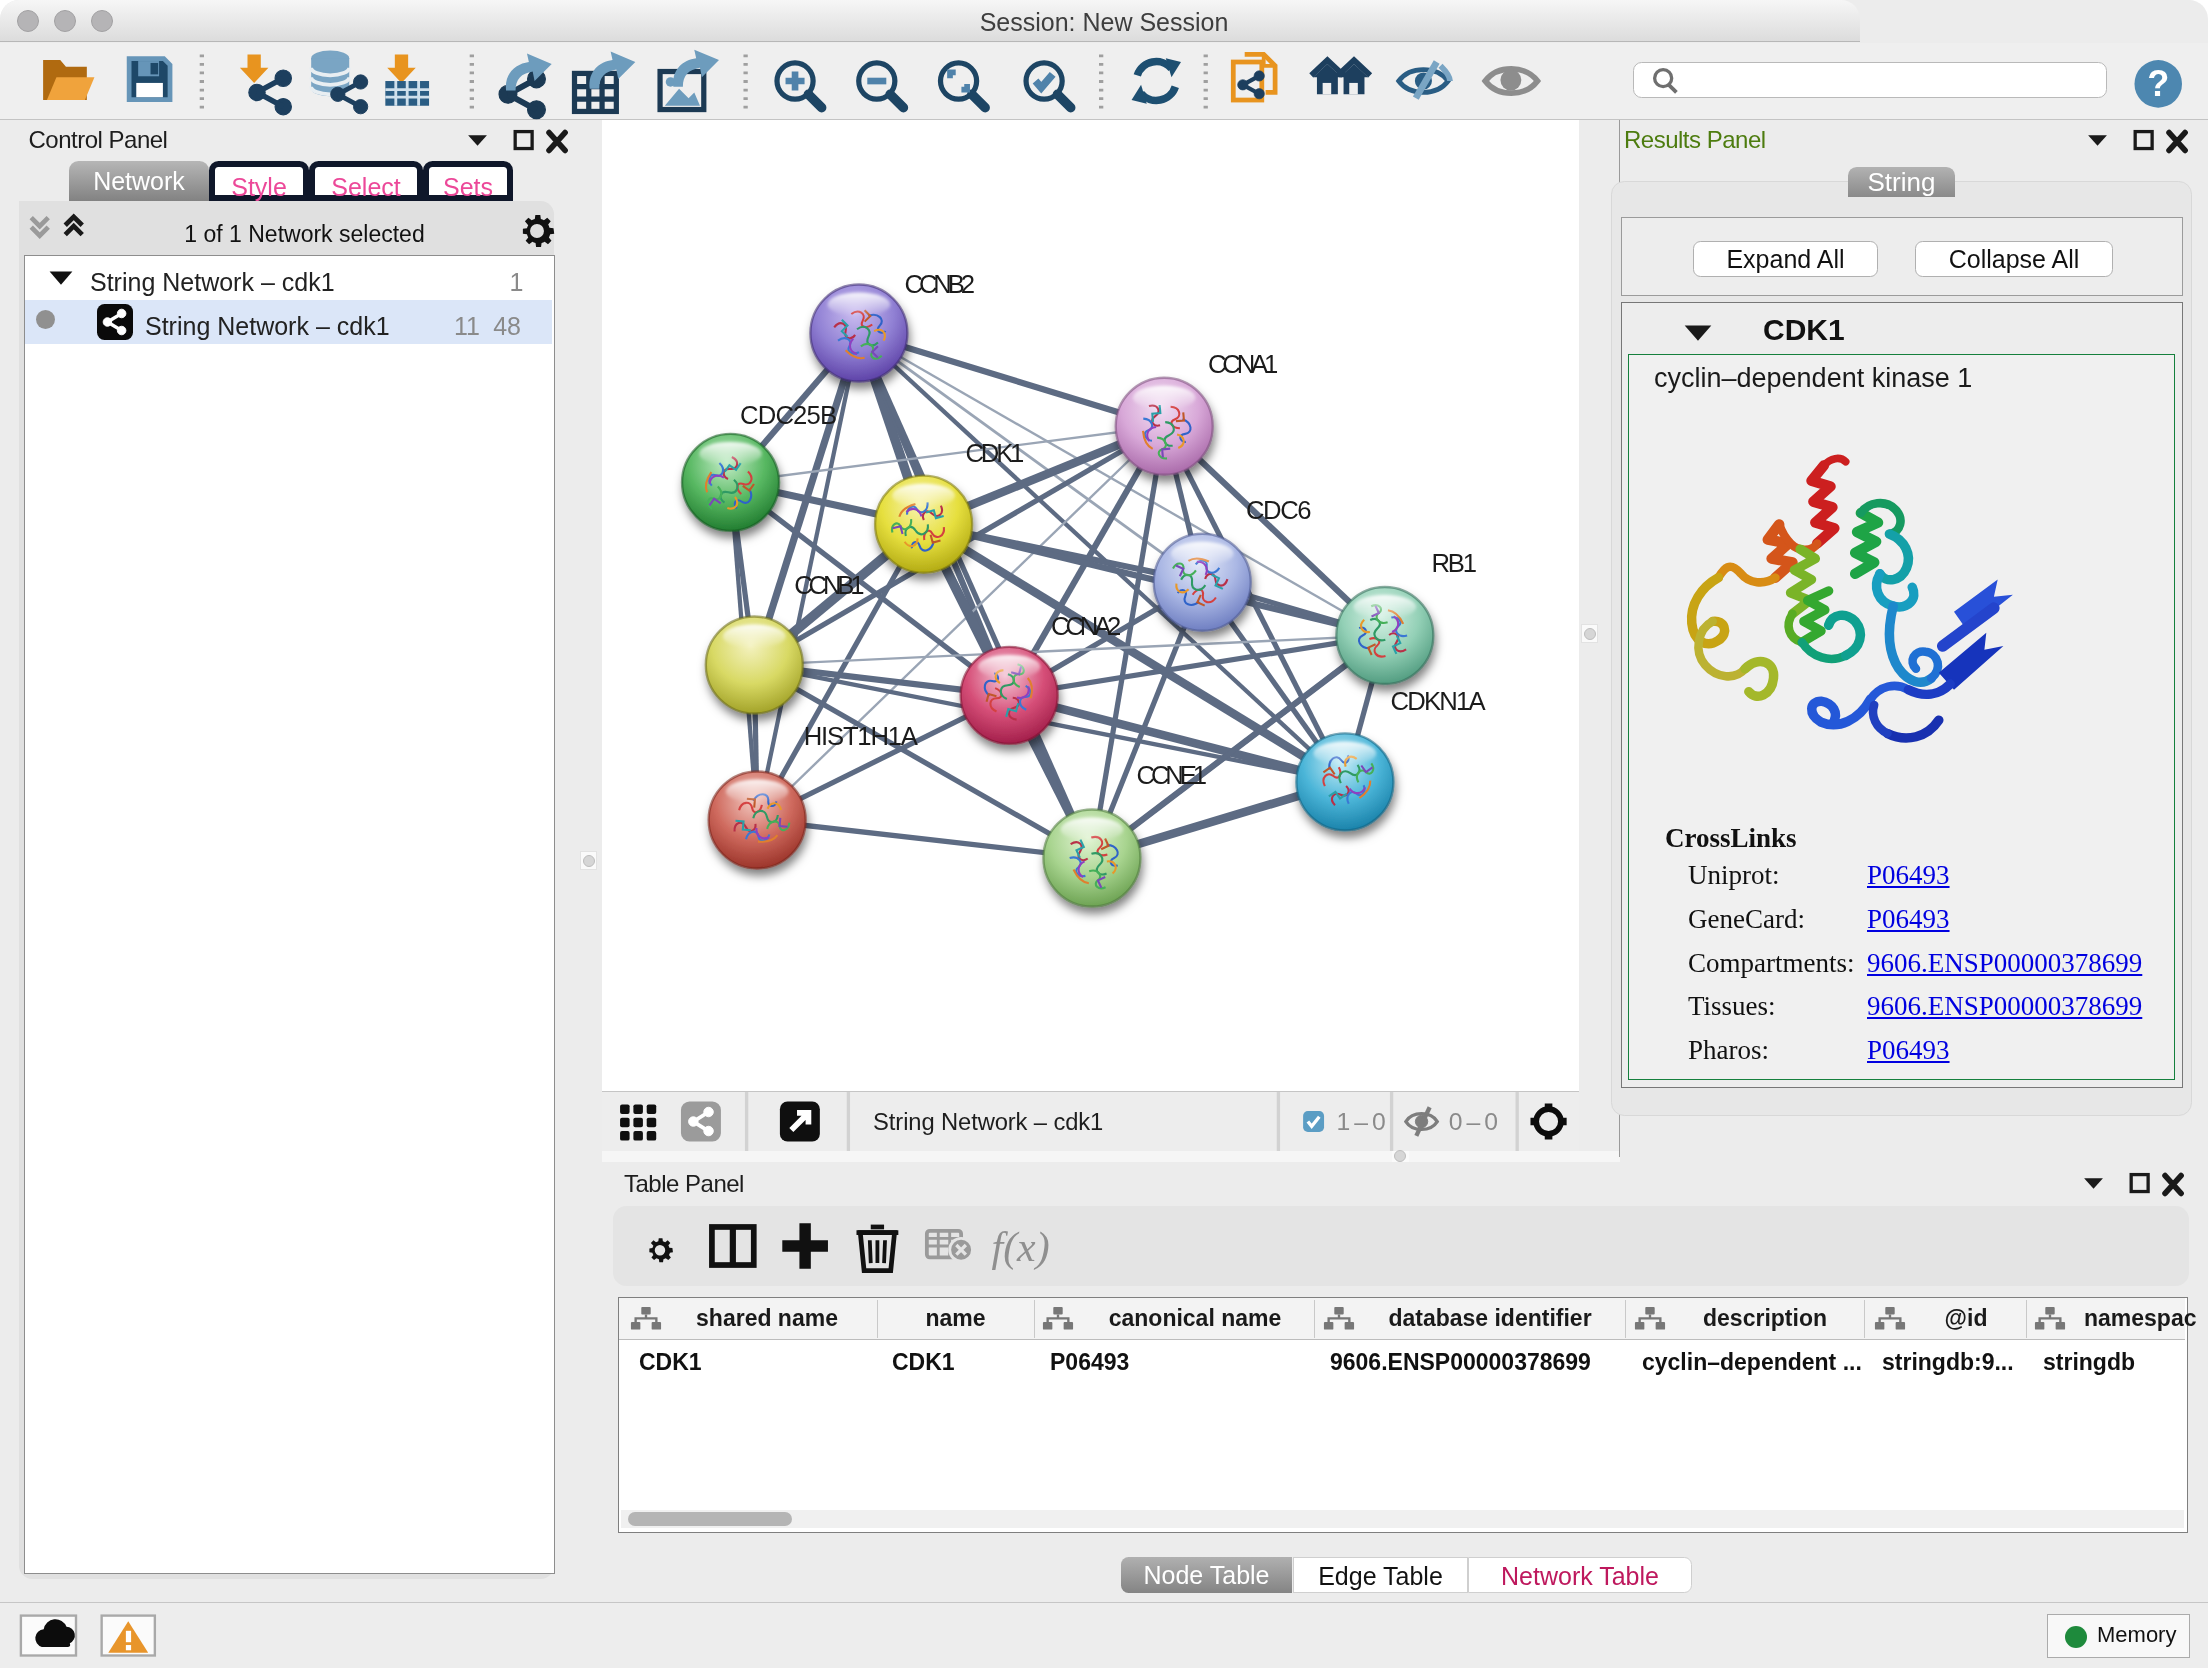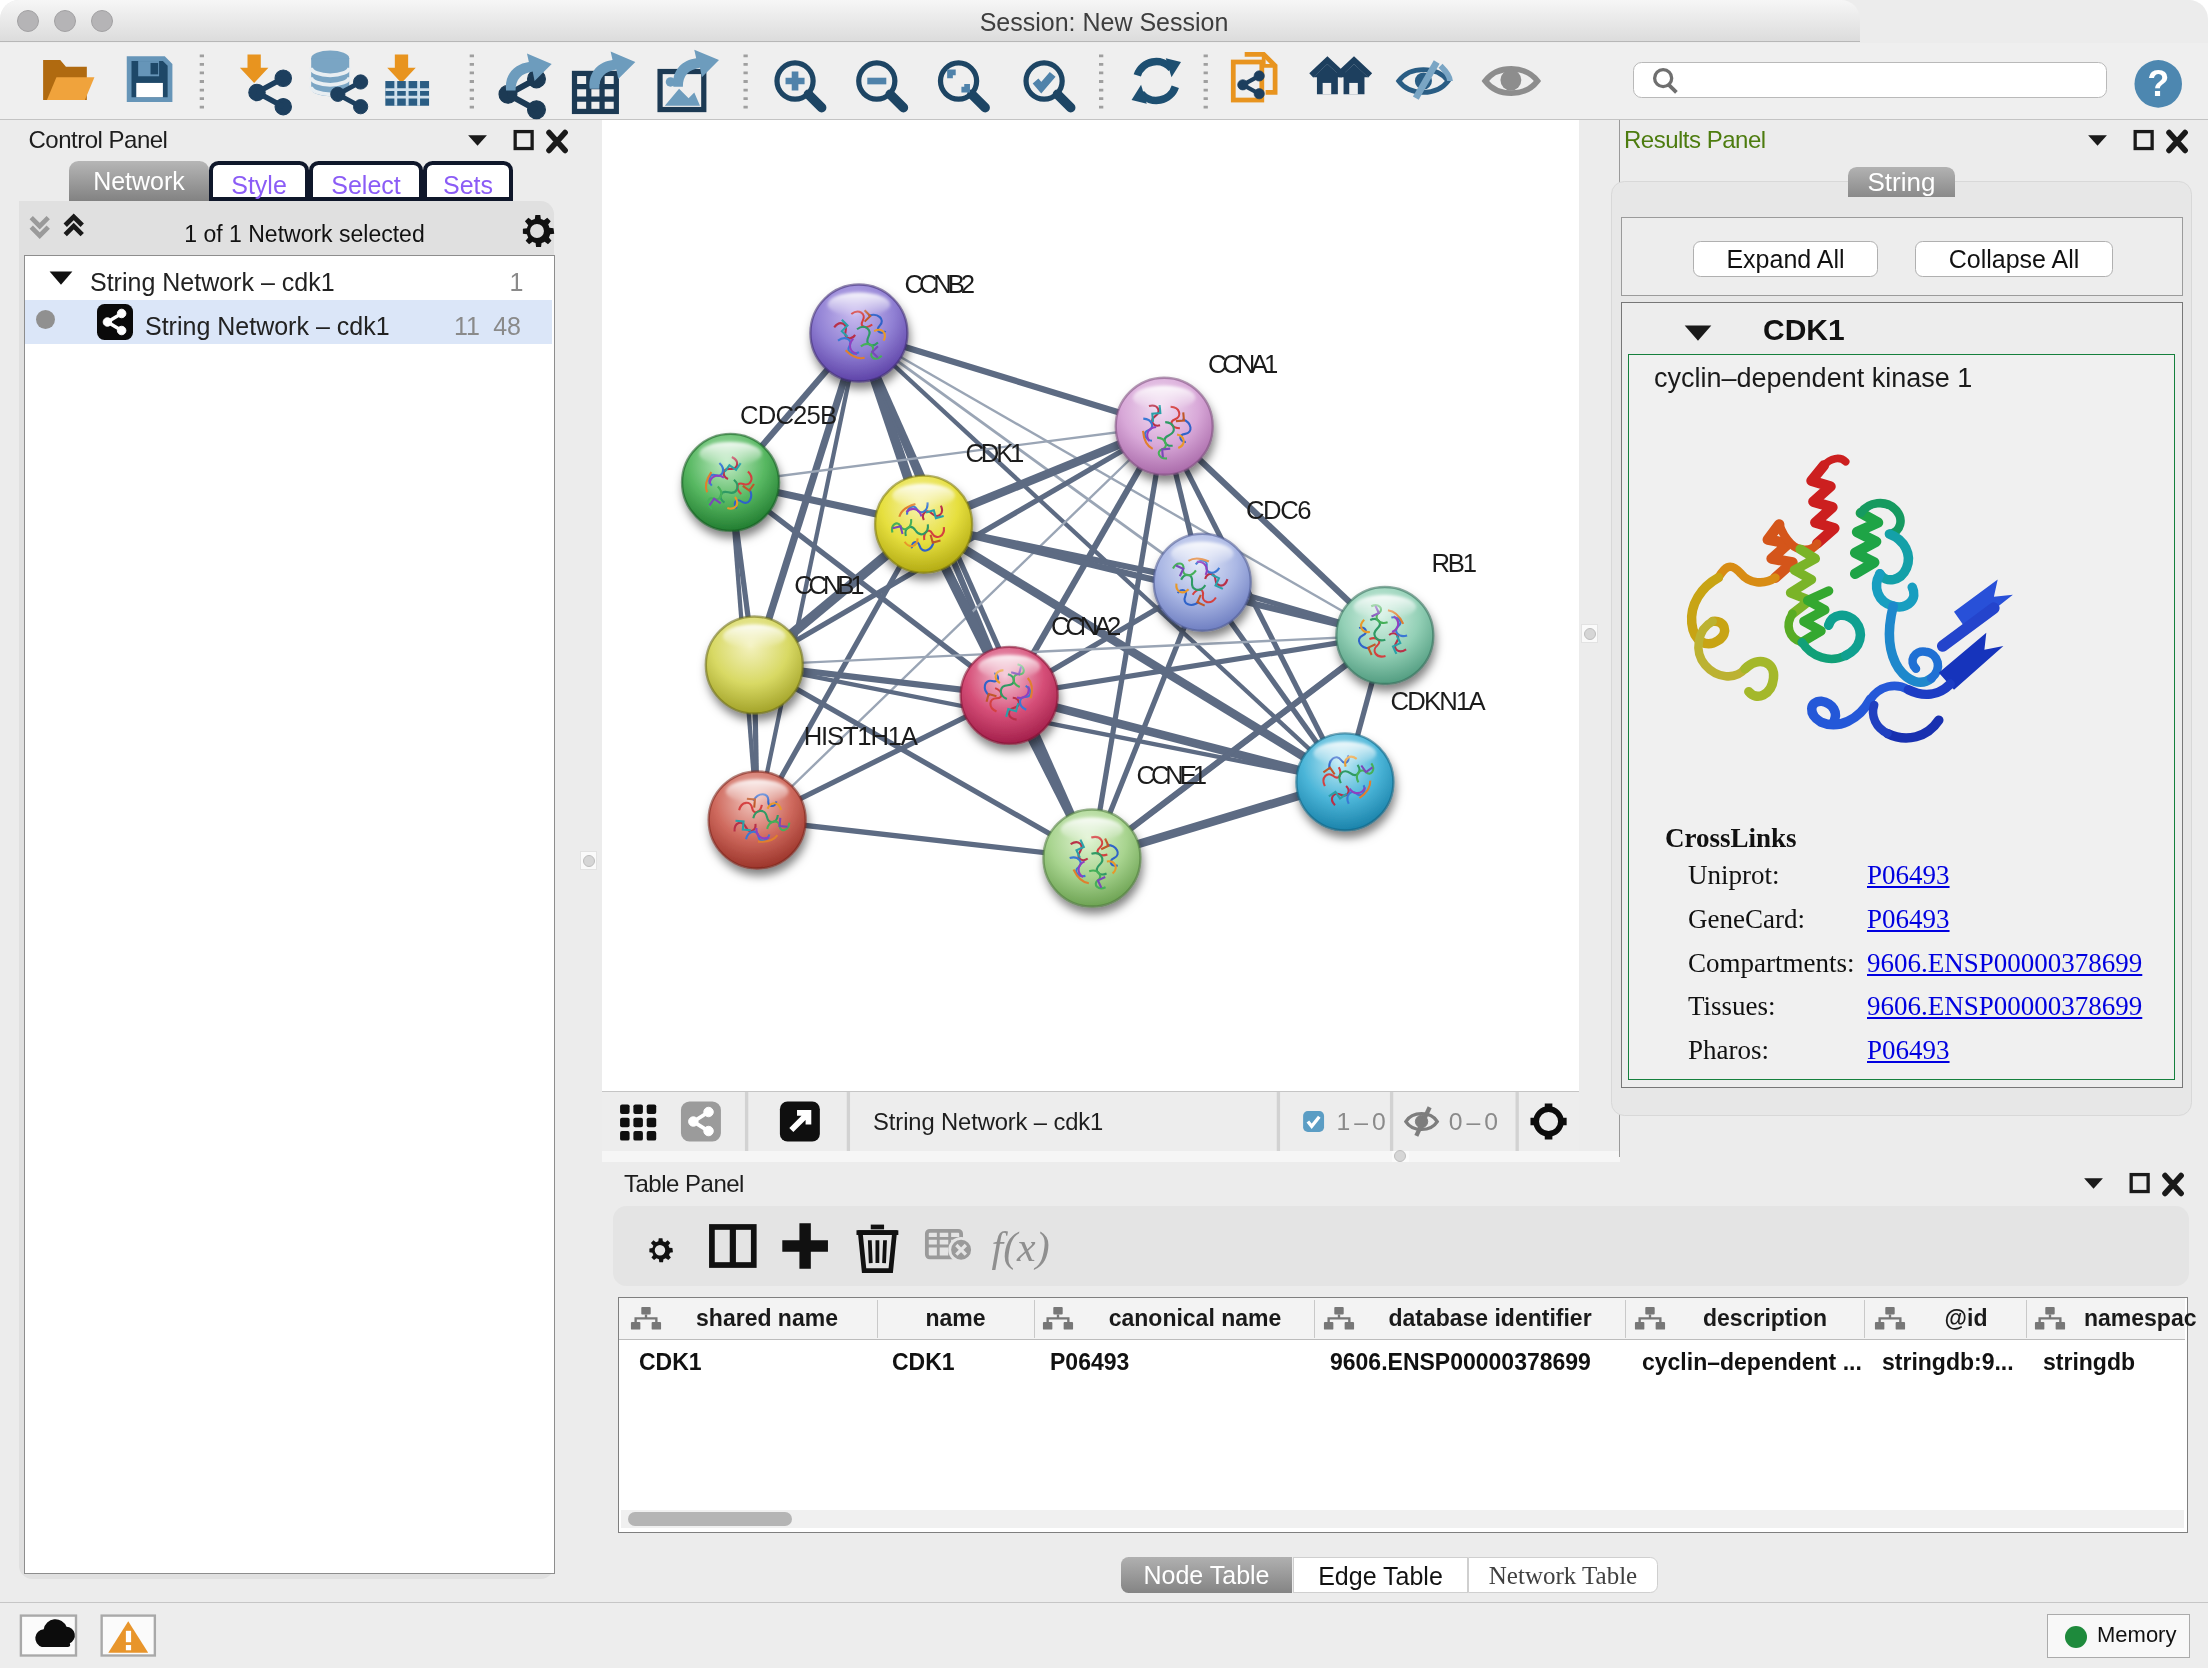--- a/index.html
+++ b/index.html
@@ -16,21 +16,21 @@
 
 
 #toolbar { position:absolute; left:0; top:43px; width:2208px; height:77px; background:#efefef; border-bottom:1.9px solid #c3c3c3; }
 #searchbox { position:absolute; left:1633px; top:19px; width:474px; height:36px; background:#fff; border:1.9px solid #b9b9b9; border-radius:8.6px; }
 
 
 #cp-title { position:absolute; left:28.5px; top:126px; font-size:24px; letter-spacing:-0.5px; color:#1d1d1d; }
 #cp-tabs { position:absolute; left:69px; top:161px; height:40px; }
 .tab { position:absolute; top:0; height:40px; font-size:25px; text-align:center; line-height:40px; }
 .tab.sel { background:linear-gradient(#b6b6b6,#828282); color:#fff; border-radius:9.5px 9.5px 0 0; }
-.tab.un { background:#fff; color:#8b5cf6; border:4px solid #0f172a; border-radius:9.5px 9.5px 0 0; }
+.tab.un { background:#fff; color:#ec4899; border:6px solid #0f172a; border-radius:9.5px 9.5px 0 0; }
 #cp-panel { position:absolute; left:19px; top:201px; width:535px; height:1378px; background:#e0e0e0; border-radius:0 13.3px 13.3px 13.3px; }
 #cp-head { position:absolute; left:19px; top:201px; width:535px; height:54px; font-size:23px; color:#111; }
 #cp-tree { position:absolute; left:24px; top:255px; width:531px; height:1319px; background:#fff; border:1.9px solid #8d8d8d; }
 .trow { position:absolute; left:0; width:527px; height:44px; font-size:25px; color:#222; }
 #trow2 { background:#dbe6f8; }
 .tnum { position:absolute; font-size:25px; color:#8a8a8a; }
 
 
 #netcanvas { position:absolute; left:602px; top:120px; width:977px; height:971px; background:#fff; }
 #nettoolbar { position:absolute; left:602px; top:1091px; width:977px; height:60px; background:#ededed; border-top:1.9px solid #c5c5c5; }
@@ -723,21 +723,21 @@
     <div class="dcell" style="left:711px;">9606.ENSP00000378699</div>
     <div class="dcell" style="left:1023px;">cyclin–dependent ...</div>
     <div class="dcell" style="left:1263px;">stringdb:9...</div>
     <div class="dcell" style="left:1424px;">stringdb</div>
     <div id="tp-scroll">
         <div id="tp-thumb"></div>
       </div>
   </div>
   <div class="btab" style="left:1121px;width:171px;background:linear-gradient(#b0b0b0,#848484);color:#fff;border-radius:7.6px 0 0 7.6px;">Node Table</div>
   <div class="btab" style="left:1293px;width:175px;background:#fff;color:#111;border:1px solid #cfcfcf;">Edge Table</div>
-  <div class="btab" style="left:1468px;width:190px;background:#fff;color:#404040;border:1px solid #cfcfcf;border-radius:0 7.6px 7.6px 0;font-family:Liberation Serif, serif;">Network Table</div>
+  <div class="btab" style="left:1468px;width:224px;background:#fff;color:#be185d;border:1px solid #cfcfcf;border-radius:0 7.6px 7.6px 0;">Network Table</div>
 
   <div id="statusbar">
     <svg width="190" height="67" viewBox="0 0 200 70" style="position:absolute;left:0;top:0;">
       <rect x="22" y="13" width="58" height="42" fill="#fbfbfb" stroke="#a9a9a9" stroke-width="2.5"></rect>
       <path d="M44 46 a9.5 9.5 0 0 1 2 -18.6 a12.5 12.5 0 0 1 24 -2.6 a9 9 0 0 1 3.5 17.2 q1.5 4 -2.5 4 Z" fill="#0c0c0c"></path>
       <rect x="107" y="13" width="56" height="42" fill="#fbfbfb" stroke="#a9a9a9" stroke-width="2.5"></rect>
       <g transform="translate(114,19)">
         <path d="M21 0 L42 33 L0 33 Z" fill="#e8952b"></path>
         <rect x="18.5" y="10" width="5.5" height="12" fill="#fff"></rect>
         <rect x="18.5" y="25" width="5.5" height="5.5" fill="#fff"></rect>

